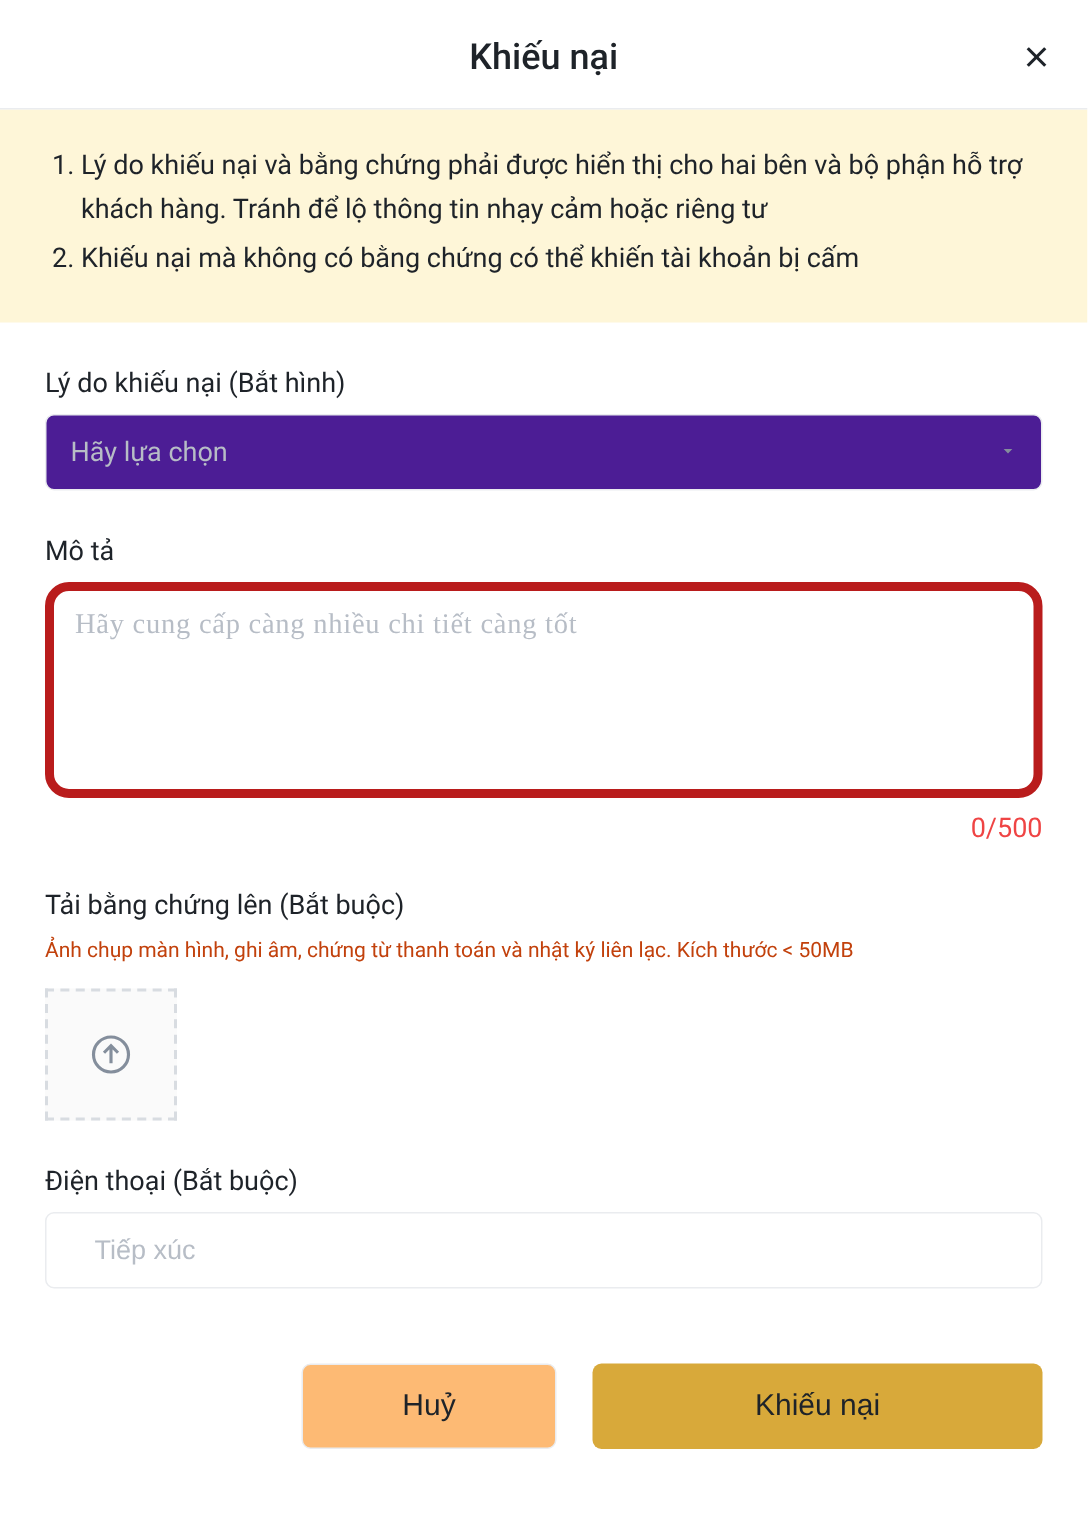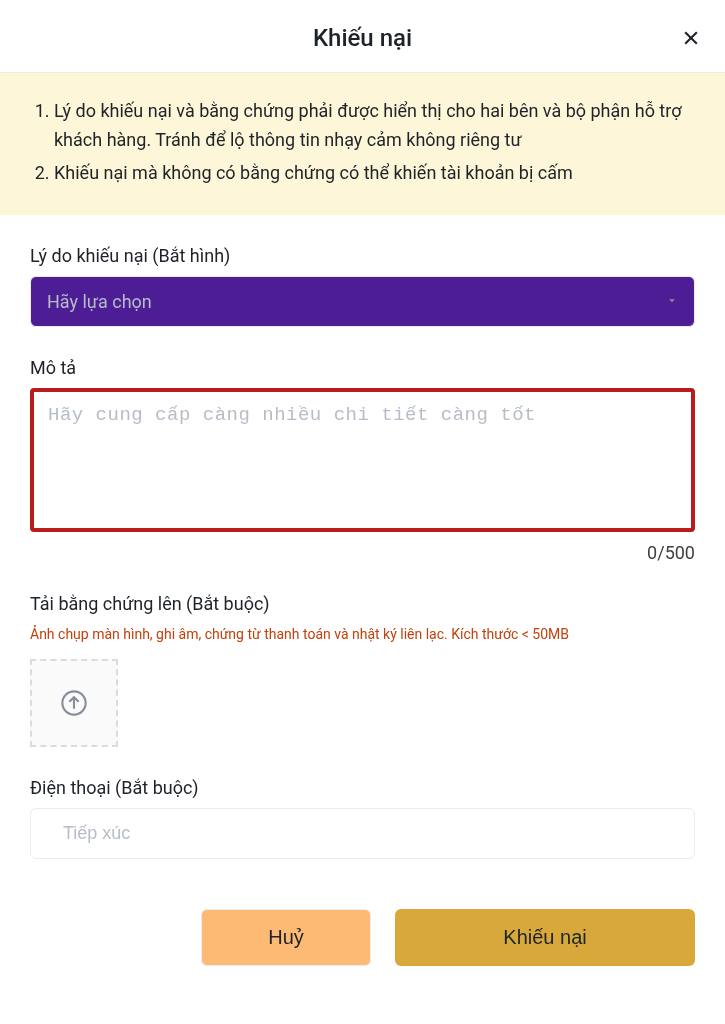--- a/index.html
+++ b/index.html
@@ -11,23 +11,23 @@
 .notice { background: #fef6d8; padding: 24px 30px; }
 .notice ol { list-style: decimal; padding-left: 24px; color: #1e2329; font-size: 18px; line-height: 1.6; }
 .notice li { margin-bottom: 4px; }
 .content { padding: 30px 30px 20px; }
 .field { margin-bottom: 30px; }
 .field-label { font-size: 18px; color: #1e2329; margin-bottom: 10px; }
 .select-wrap { position: relative; }
 .select { width: 100%; padding: 14px 16px; border: 1px solid #eaecef; border-radius: 6px; font-size: 18px; color: #b7bdc6; background: #4c1d95; cursor: pointer; appearance: none; }
 .select-arrow { position: absolute; right: 16px; top: 50%; transform: translateY(-50%); pointer-events: none; color: #848e9c; }
 .select-arrow svg { width: 14px; height: 14px; }
-.textarea { width: 100%; min-height: 144px; padding: 12px 14px; border: 4px solid #b91c1c; border-radius: 4px; font-size: 19px; font-family: Liberation Mono, monospace; color: #1e2329; resize: none; outline: none; }
+.textarea { width: 100%; min-height: 144px; padding: 12px 14px; border: 6px solid #b91c1c; border-radius: 16px; font-size: 19px; font-family: Liberation Serif, serif; color: #1e2329; resize: none; outline: none; }
 .textarea::placeholder { color: #b7bdc6; letter-spacing: 0.5px; }
-.char-count { text-align: right; font-size: 18px; color: #404040; margin-top: 6px; }
+.char-count { text-align: right; font-size: 18px; color: #ef4444; margin-top: 6px; }
 .help-text { font-size: 14px; color: #c2410c; margin-top: 10px; line-height: 1.5; }
 .upload-box { width: 88px; height: 88px; border: 2px dashed #d8dce1; display: flex; align-items: center; justify-content: center; cursor: pointer; margin-top: 14px; background: #fafafa; }
 .upload-box svg { width: 28px; height: 28px; color: #848e9c; }
 .input { width: 100%; padding: 14px 32px; border: 1px solid #eaecef; border-radius: 6px; font-size: 18px; color: #1e2329; outline: none; }
 .input::placeholder { color: #b7bdc6; }
 .footer { display: flex; gap: 0; padding: 0 30px 20px; justify-content: flex-end; }
 .btn { padding: 16px 0; font-size: 20px; font-weight: 500; border-radius: 6px; cursor: pointer; border: none; text-align: center; }
 .btn-cancel { background: #fdba74; color: #1e2329; border: 1px solid #eaecef; width: 170px; margin-left: 100px; }
 .btn-submit { background: #d8a93a; color: #1e2329; width: 300px; margin-left: 24px; }
 </style>
@@ -39,21 +39,21 @@
   <div class="close-btn">
     <svg viewBox="0 0 24 24" fill="none" stroke="currentColor" stroke-width="2.5">
         <line x1="5" y1="5" x2="19" y2="19"></line>
         <line x1="19" y1="5" x2="5" y2="19"></line>
       </svg>
   </div>
 </div>
 
 <div class="notice">
   <ol>
-    <li>Lý do khiếu nại và bằng chứng phải được hiển thị cho hai bên và bộ phận hỗ trợ khách hàng. Tránh để lộ thông tin nhạy cảm không riêng tư</li>
+    <li>Lý do khiếu nại và bằng chứng phải được hiển thị cho hai bên và bộ phận hỗ trợ khách hàng. Tránh để lộ thông tin nhạy cảm hoặc riêng tư</li>
     <li>Khiếu nại mà không có bằng chứng có thể khiến tài khoản bị cấm</li>
   </ol>
 </div>
 
 <div class="content">
 
   <div class="field">
     <div class="field-label">Lý do khiếu nại (Bắt hình)</div>
     <div class="select-wrap">
       <div class="select">Hãy lựa chọn</div>

